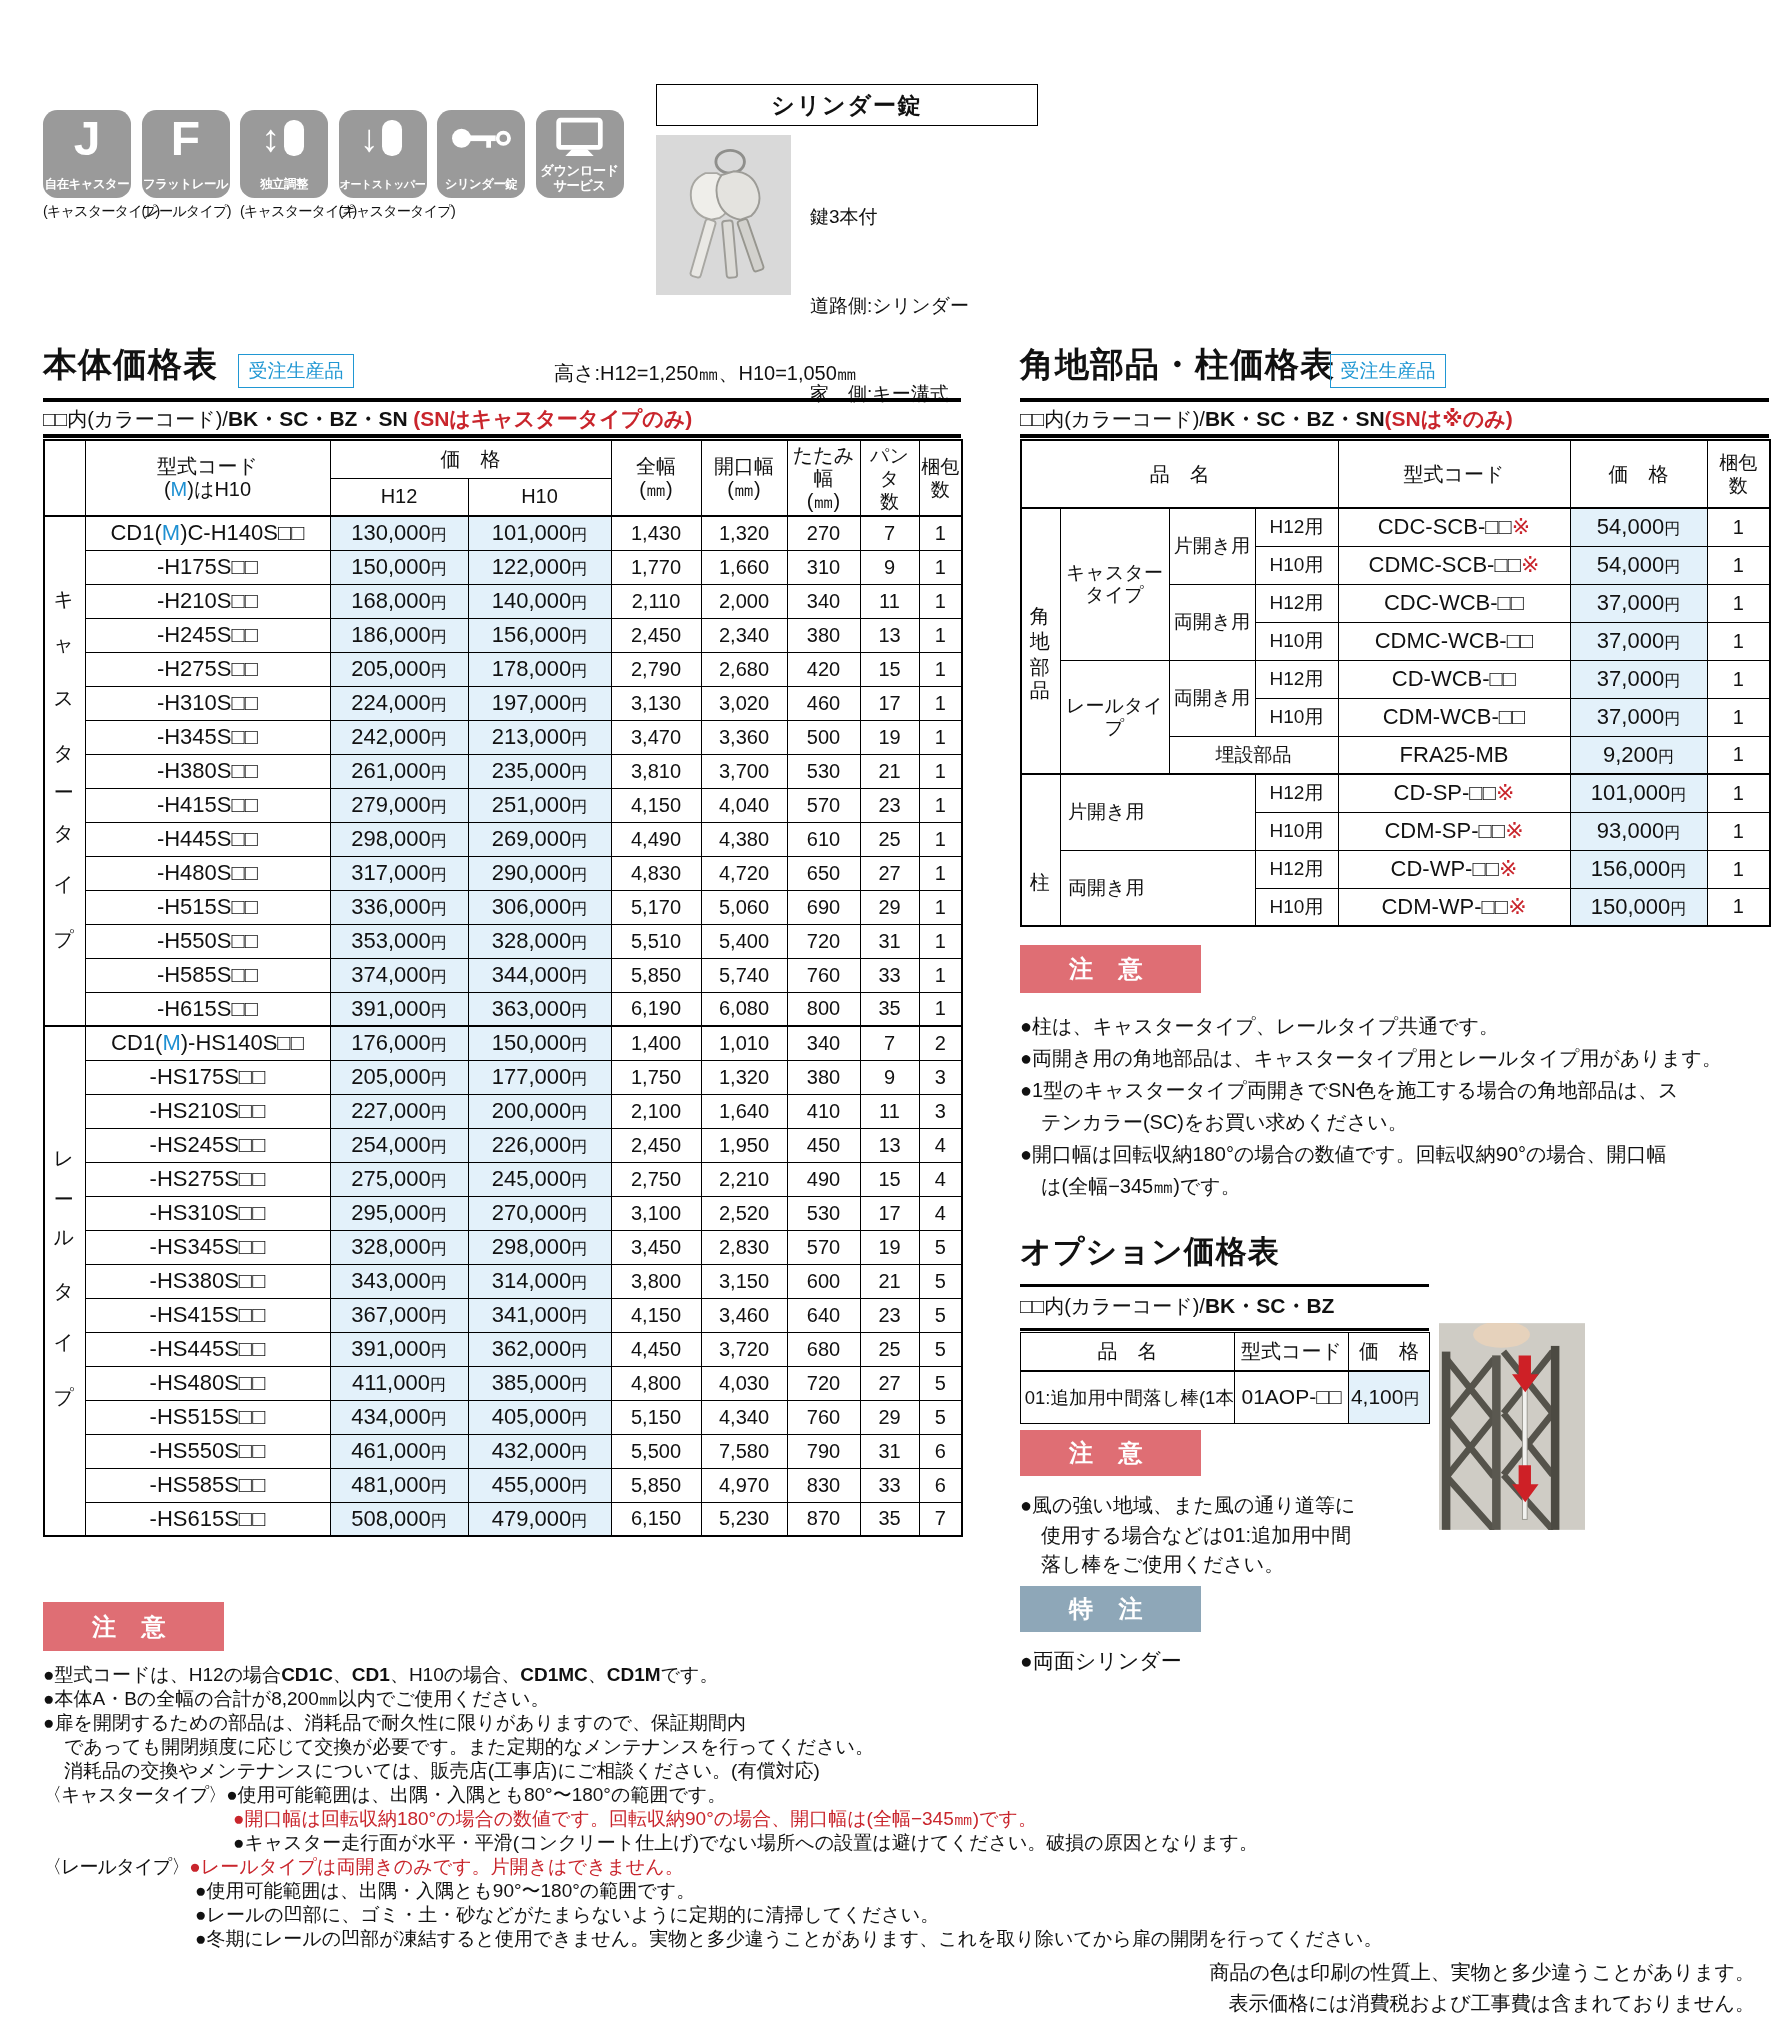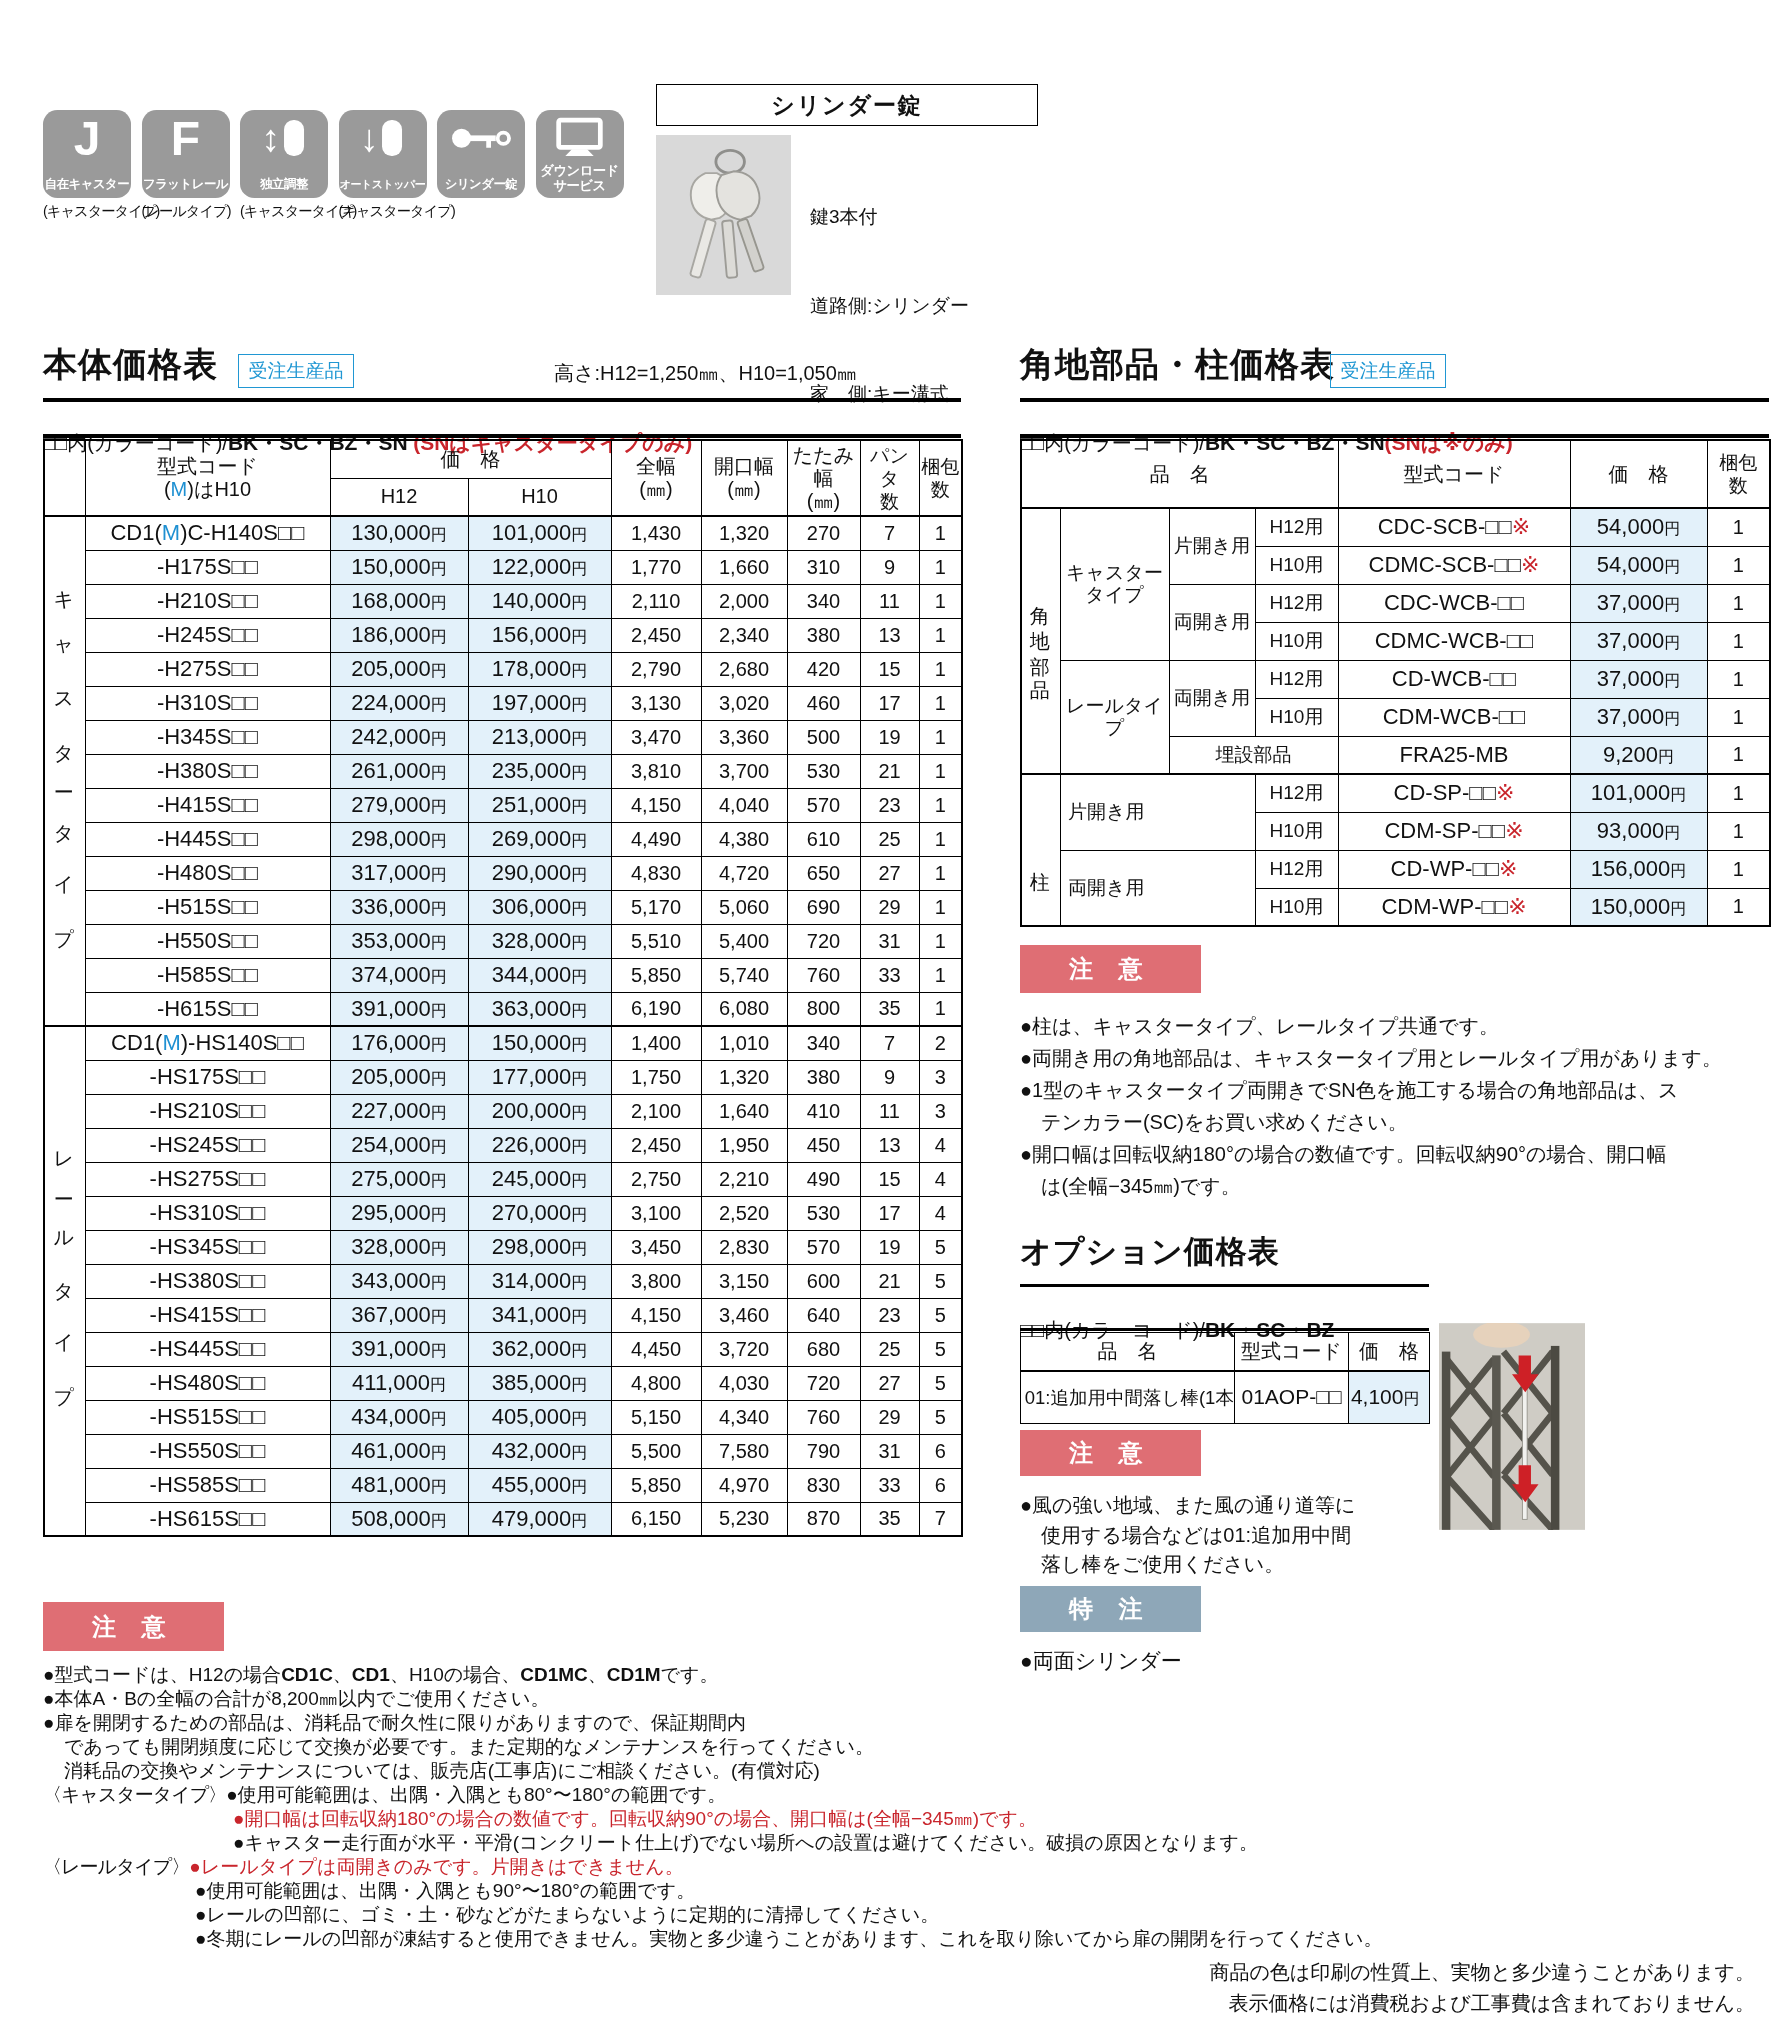--- a/index.html
+++ b/index.html
@@ -22,21 +22,21 @@
   
   .cyl-box{position:absolute;left:656px;top:84px;width:380px;height:40px;border:1.9px solid #000;display:flex;align-items:center;justify-content:center;font-size:23px;font-weight:bold;letter-spacing:1.9px;}
   .cyl-photo{position:absolute;left:656px;top:135px;width:135px;height:160px;background:#d9d9d9;}
   .cyl-lines{position:absolute;left:810px;top:143px;font-size:19px;line-height:29.5px;white-space:pre;}
   
   .sec-title{position:absolute;font-size:34px;font-weight:bold;letter-spacing:1px;white-space:nowrap;}
   .badge{position:absolute;border:1.9px solid #2097d3;color:#2097d3;font-size:19px;padding:2.9px 9.5px;white-space:nowrap;}
   .hbar{position:absolute;height:3.8px;background:#000;}
   .hbar3{position:absolute;height:2.9px;background:#000;}
   .height-note{position:absolute;font-size:20px;white-space:nowrap;}
-  .color-note{position:absolute;font-size:20px;white-space:nowrap;margin-top:24px;}
+  .color-note{position:absolute;font-size:20px;white-space:nowrap;}
   .color-note b{font-size:21px;}
   .red{color:#c9252c;}
   .m-blue{color:#1e90d2;}
   
   table.ptable{position:absolute;border-collapse:collapse;table-layout:fixed;border:2.9px solid #000;}
   .ptable th,.ptable td{border:1px solid #000;padding:0;text-align:center;overflow:hidden;font-weight:normal;}
   .ptable thead{border-bottom:2.9px solid #000;}
   .ptable thead th{font-size:20px;line-height:23px;}
   tr.gsep td, tr.gsep th{border-top:2.9px solid #000;}
   tr.gsep2 td, tr.gsep2 th{border-top:1.9px solid #000;}

